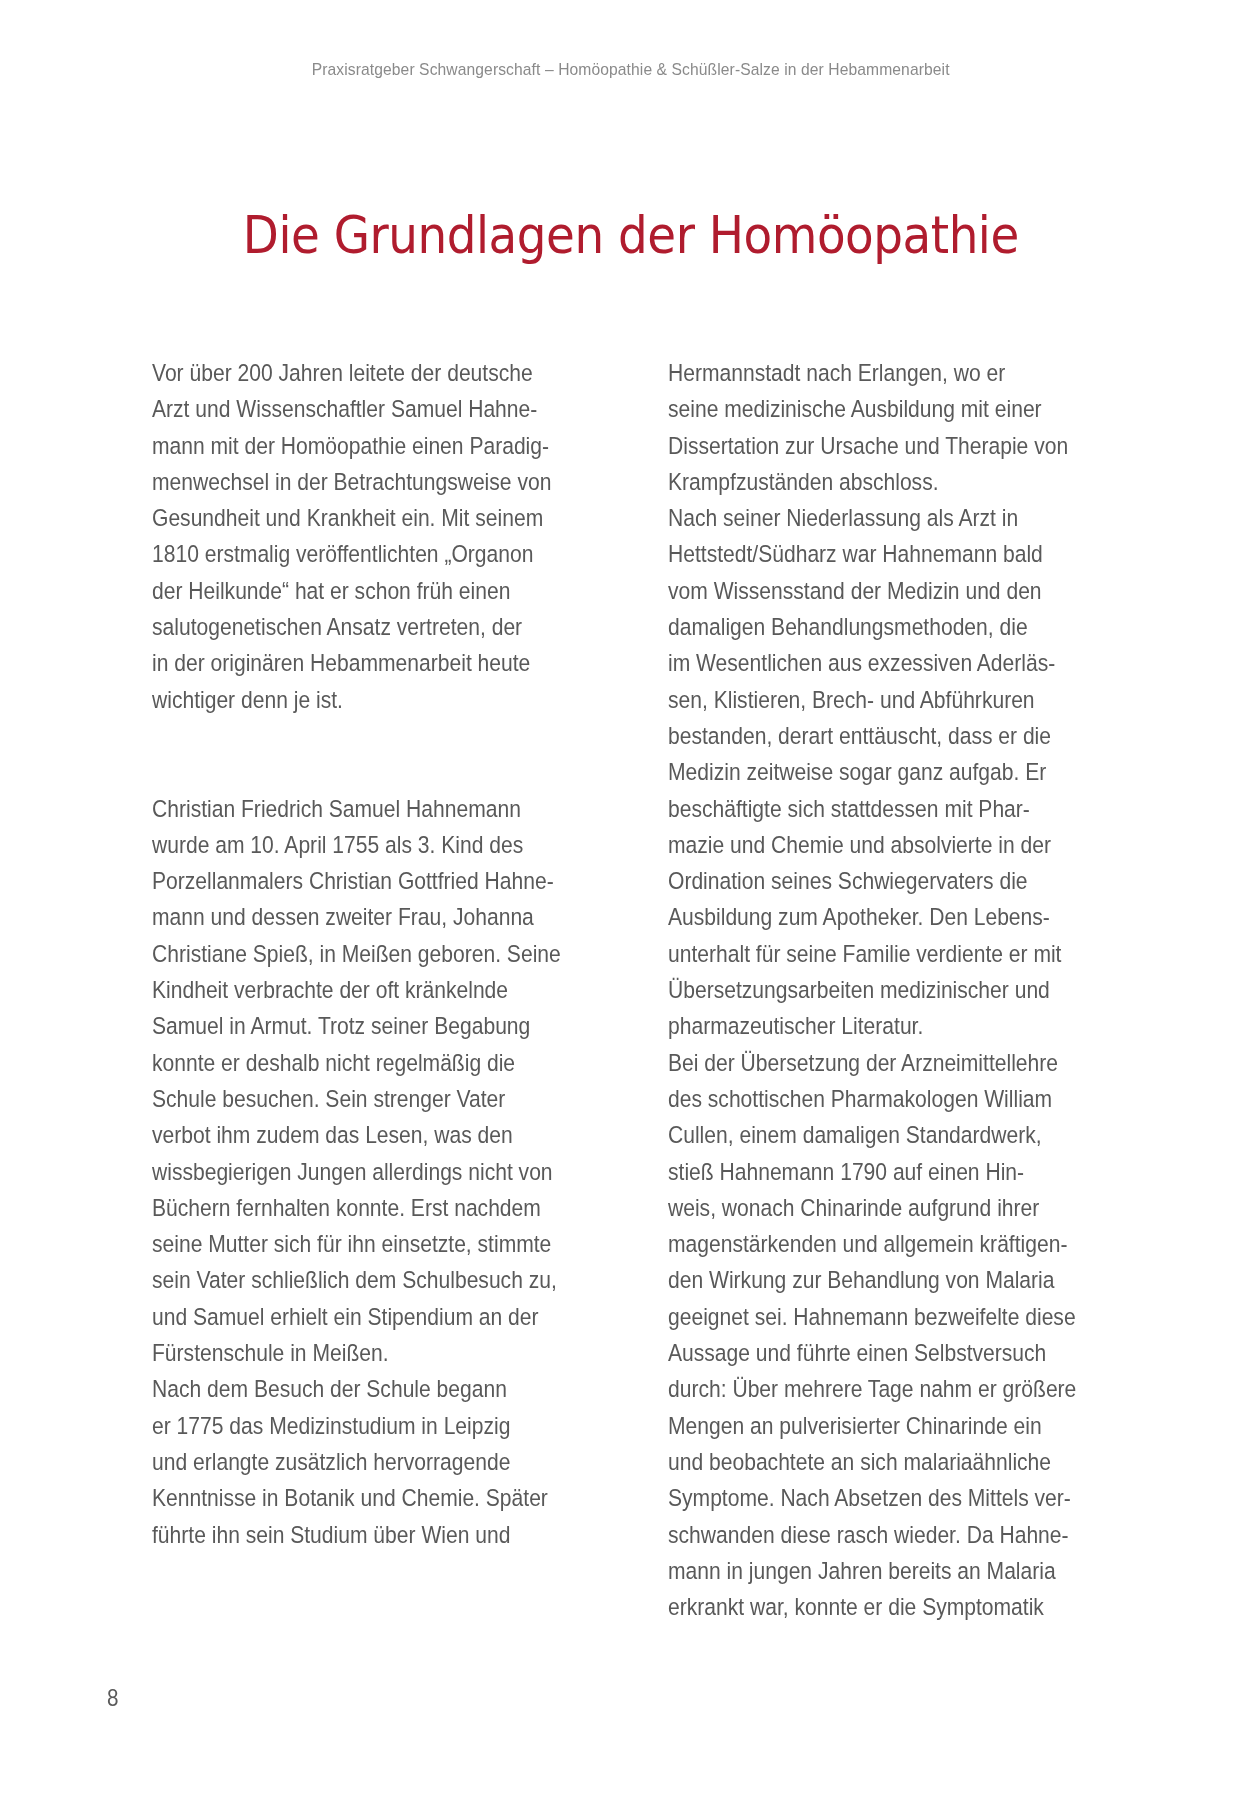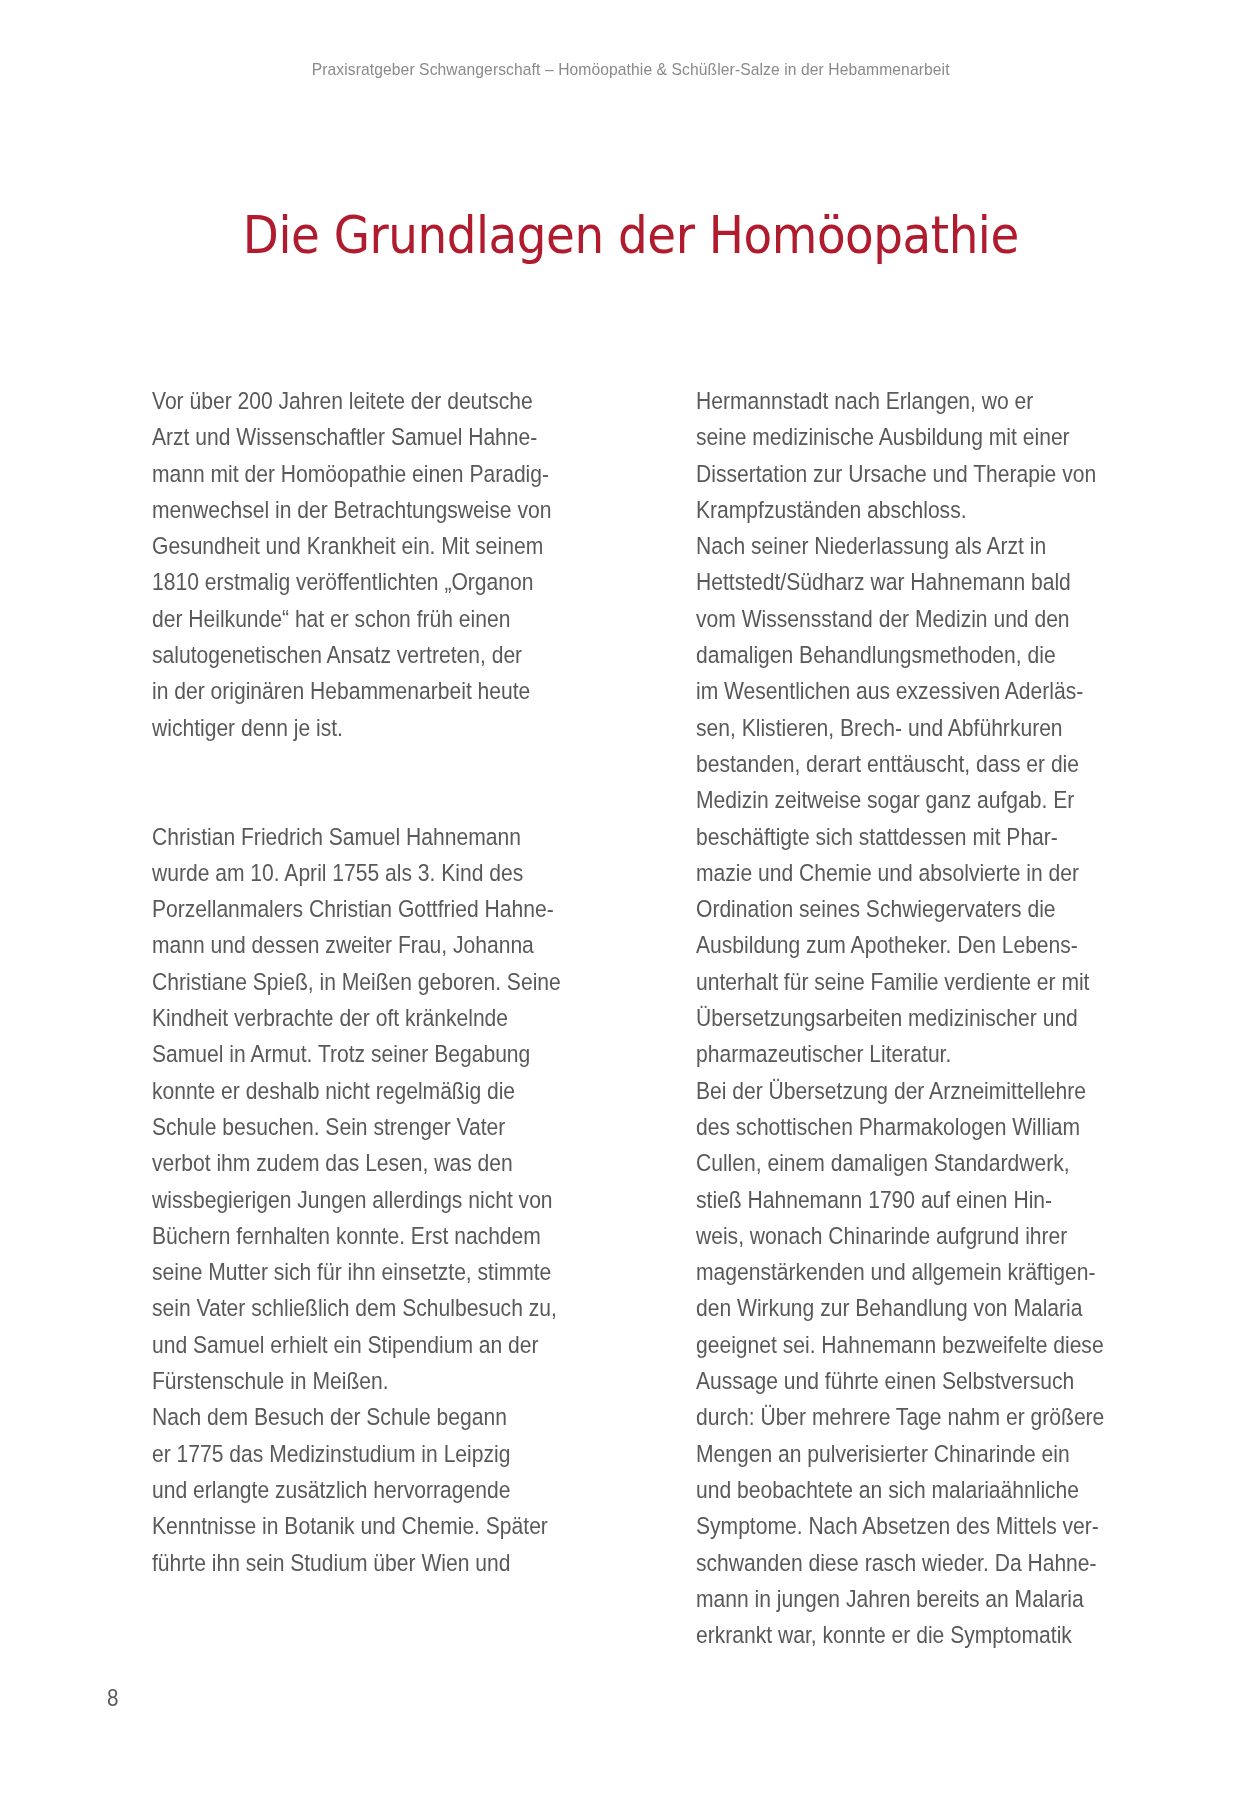--- a/index.html
+++ b/index.html
@@ -39,24 +39,23 @@
       margin: 0;
       font-weight: normal;
       letter-spacing: -0.5px;
       transform: scaleX(0.9);
       transform-origin: 638px 0;
     }
     .column {
       position: absolute;
       top: 355px;
       width: 470px;
-      margin-top: 28px;
     }
     .col-left { left: 152px; }
-    .col-right { left: 696px; }
+    .col-right { left: 668px; }
     .line {
       display: block;
       font-size: 24.5px;
       line-height: 36.3px;
       height: 36.3px;
       color: #595959;
       white-space: nowrap;
       transform: scaleX(0.86);
       transform-origin: 0 0;
     }

